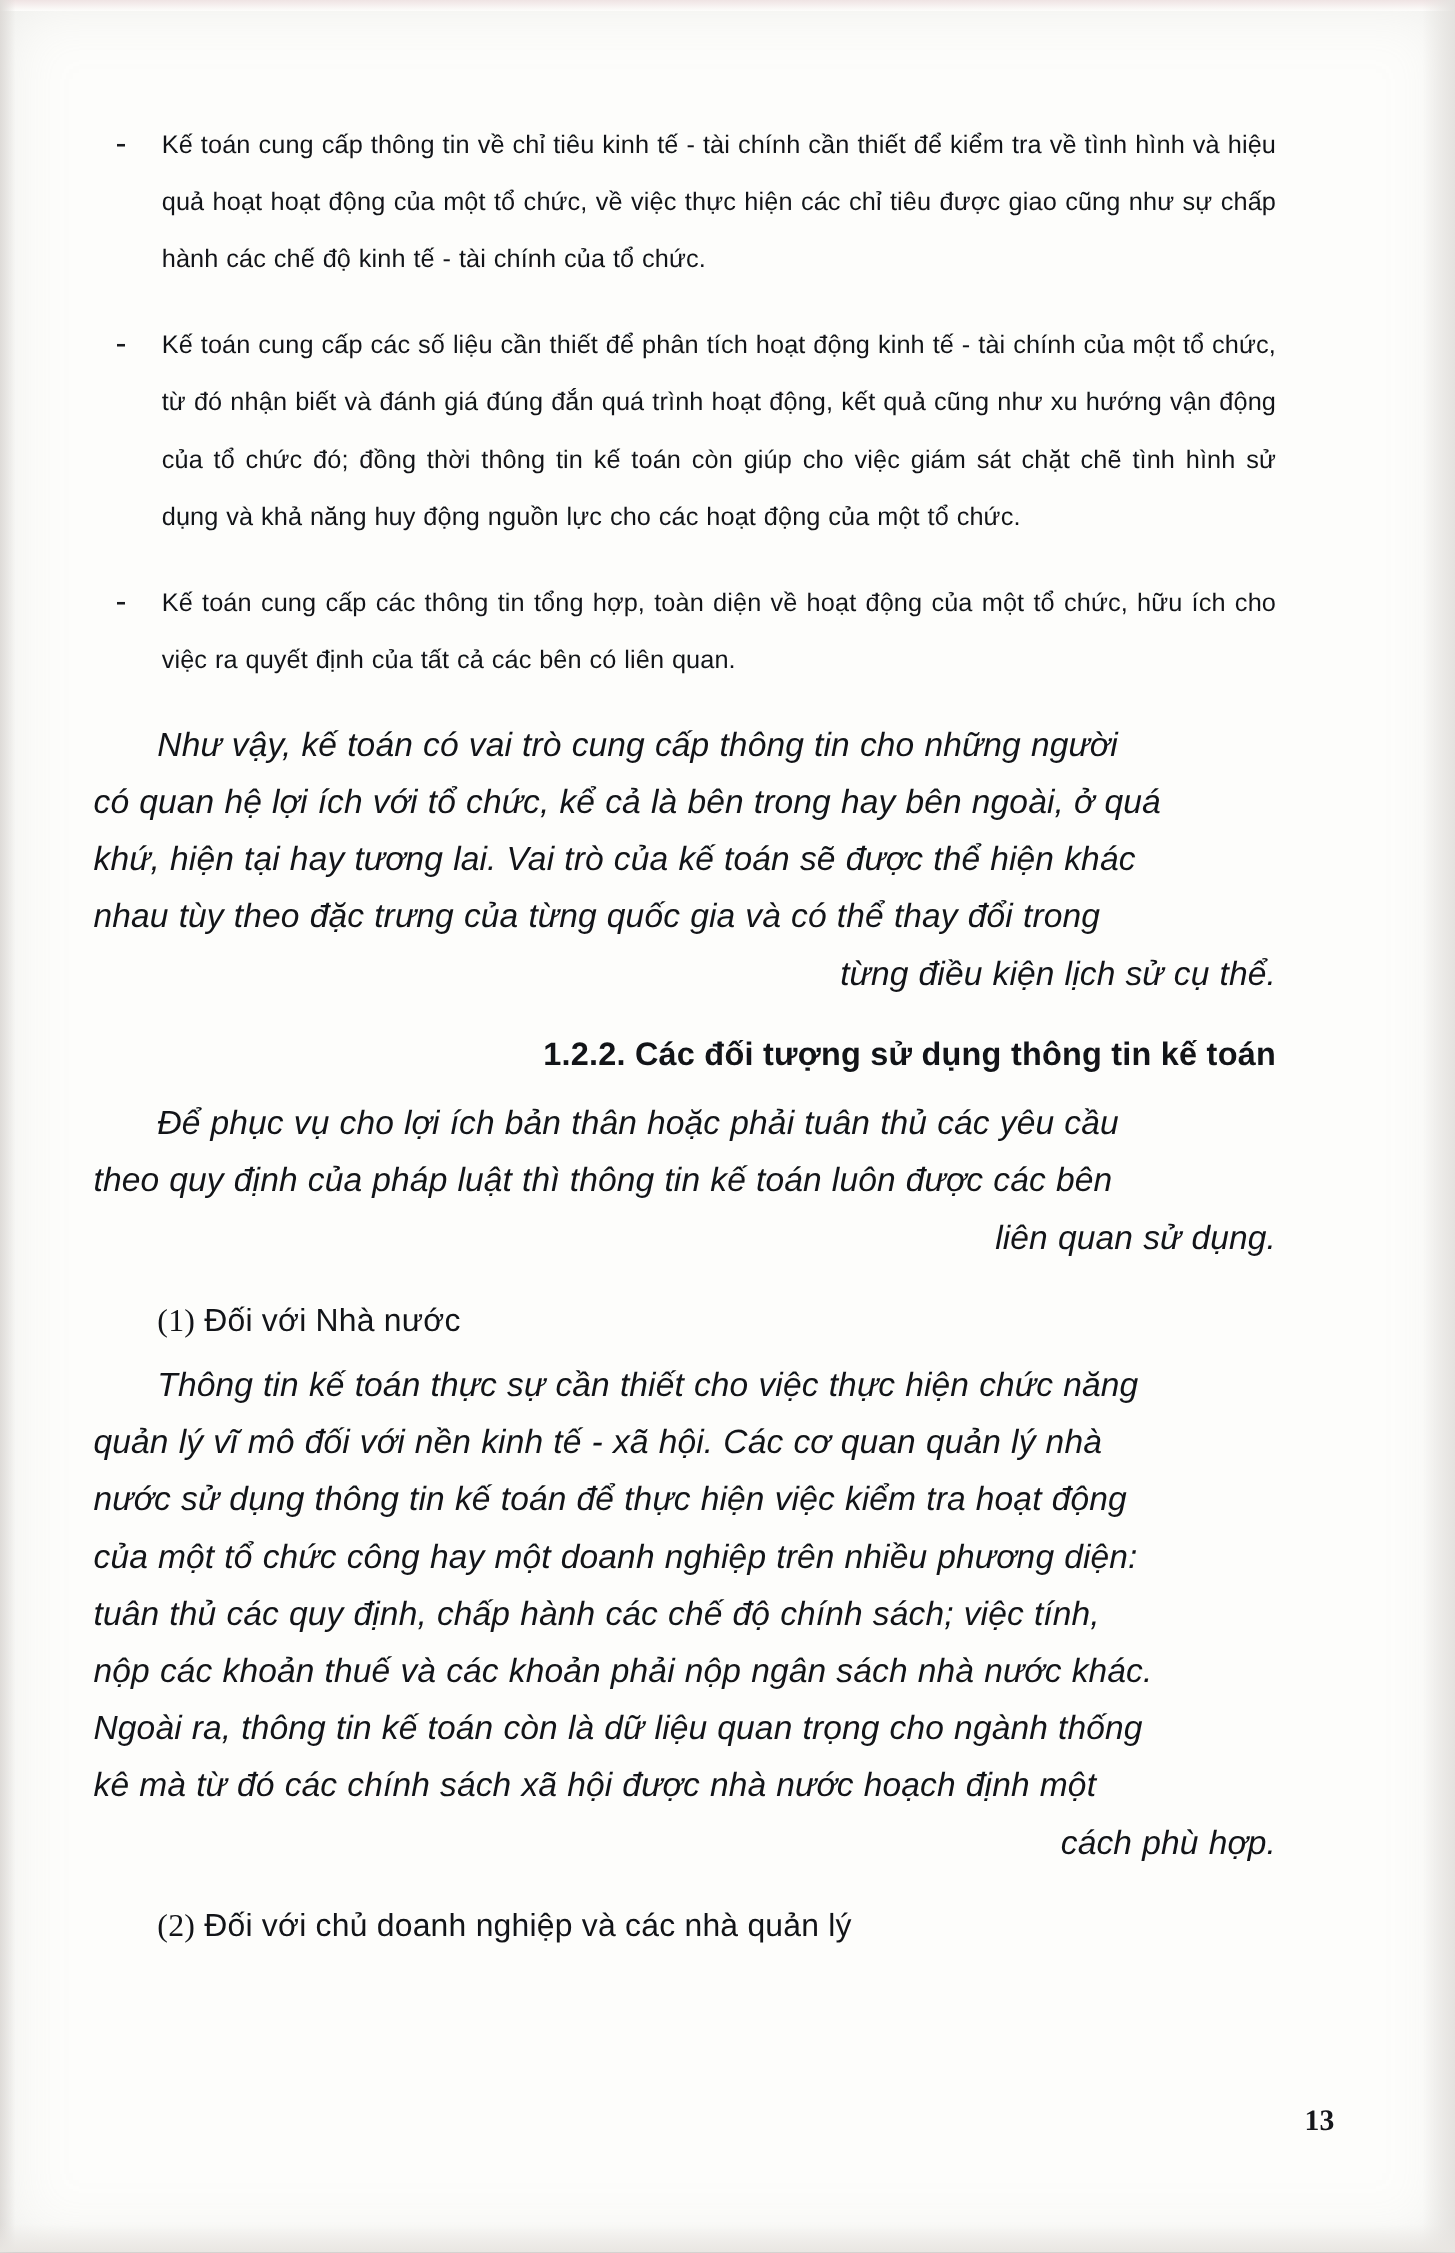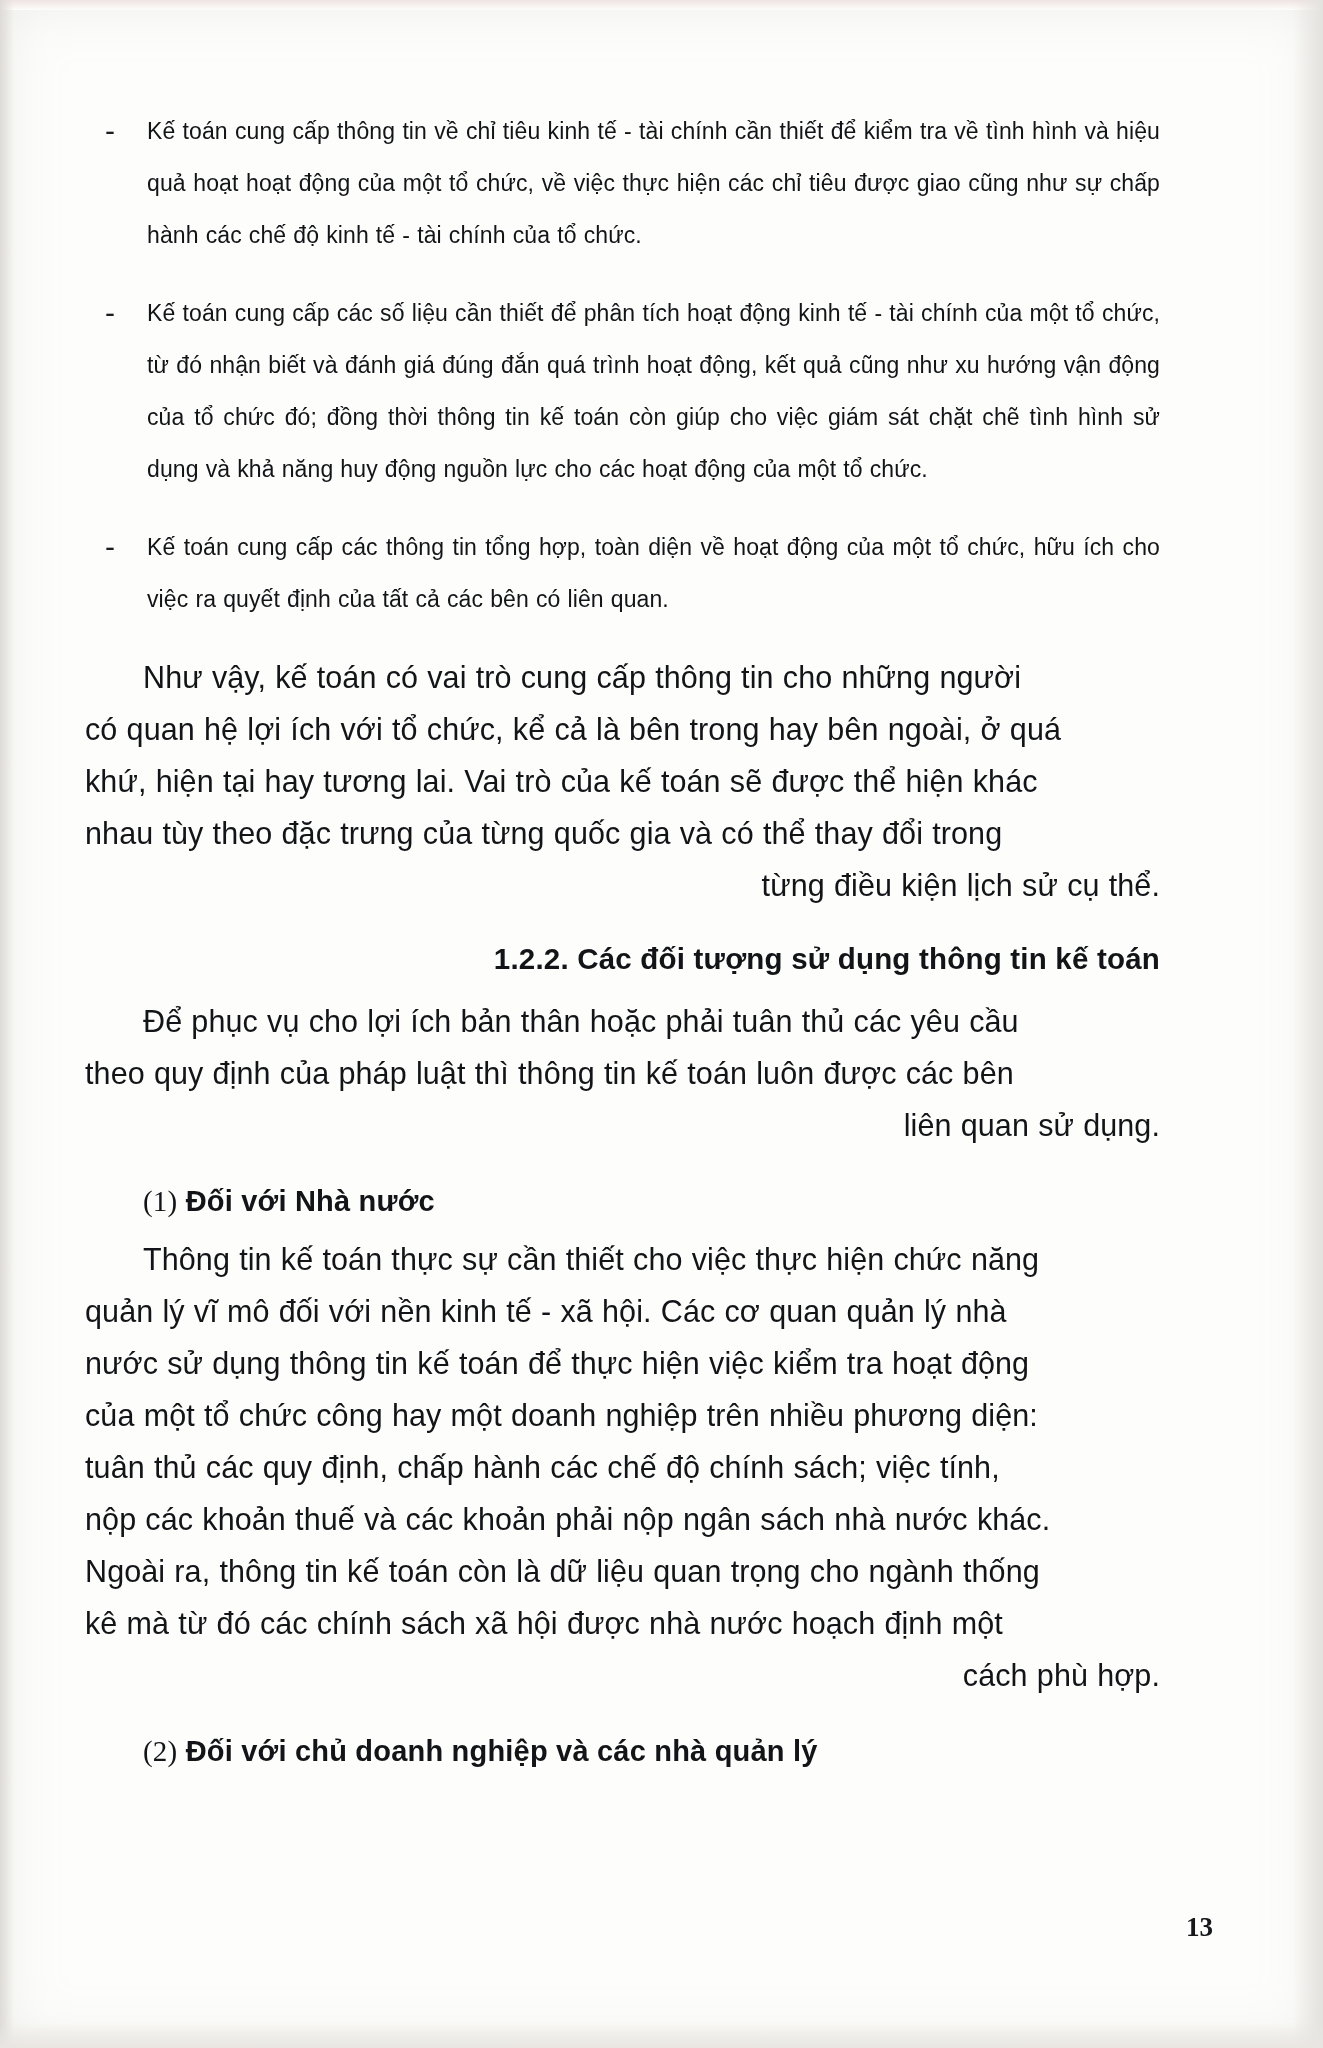--- a/index.html
+++ b/index.html
@@ -86,20 +86,21 @@
   .para {
     font-size: 30.5px;
     line-height: 52px;
     text-align: justify;
     letter-spacing: 0.1px;
     word-spacing: 0.6px;
     margin-bottom: 4px;
   }
   .para .ln {
     display: block;
+    font-style: italic;
   }
   .para .ln:last-child {
     text-align: right;
   }
   .indent {
     display: inline-block;
     width: 58px;
   }
 
   
@@ -120,21 +121,21 @@
     margin: 24px 0 6px 0;
     padding-left: 58px;
     letter-spacing: 0.2px;
   }
   .heading-num .num {
     font-family: "Liberation Serif", serif;
     font-weight: normal;
     font-size: 29px;
   }
   .heading-num .htxt {
-    font-weight: bold;
+    font-weight: normal;
     margin-top: 16px;
   }
 
   
   .folio {
     position: absolute;
     right: 110px;
     bottom: 105px;
     font-family: "Liberation Serif", serif;
     font-weight: bold;

